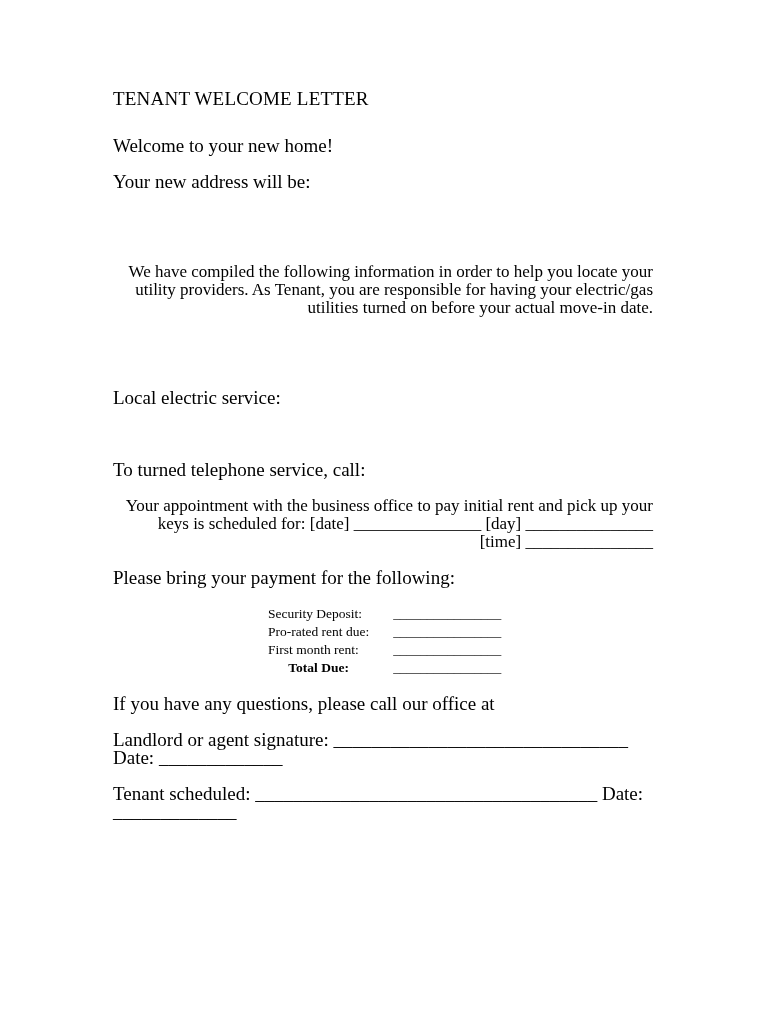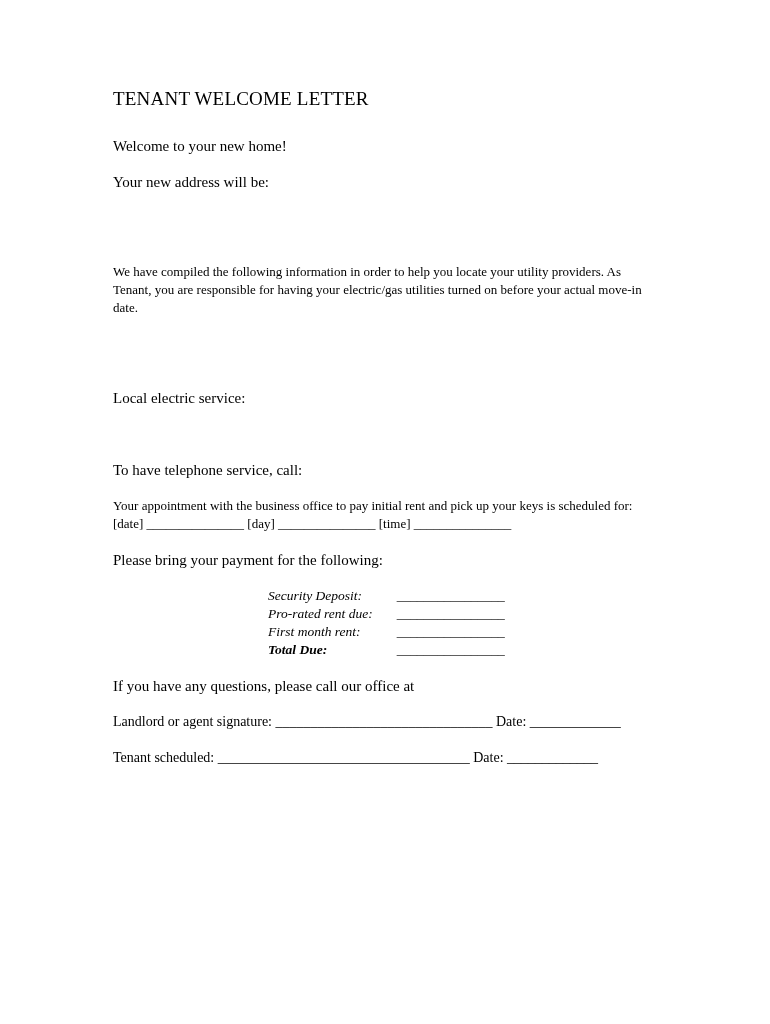--- a/index.html
+++ b/index.html
@@ -22,59 +22,60 @@
     padding: 88px 113px 0 113px;
   }
   .doc-title {
     font-size: 19px;
     font-weight: normal;
     letter-spacing: 0.2px;
     margin: 0 0 26px 0;
     line-height: 1.2;
   }
   .para {
-    font-size: 15px;
+    font-size: 19px;
     line-height: 18px;
     margin: 0 0 18px 0;
   }
   .para.tight {
     margin-bottom: 0;
   }
   .gap-lg {
     height: 54px;
   }
   .gap-md {
     height: 54px;
   }
   .block-para {
-    font-size: 13px;
+    font-size: 17px;
     line-height: 18px;
     margin: 0 0 18px 0;
     max-width: 540px;
+    text-align: right;
   }
   .payment-table {
     margin: 0 8px 18px 155px;
     border-collapse: collapse;
-    font-style: italic;
   }
   .payment-table td {
     font-size: 13.5px;
     line-height: 18px;
     padding: 0;
     vertical-align: top;
     white-space: nowrap;
   }
   .payment-table td.label {
     padding-right: 24px;
   }
   .payment-table td.total {
     font-weight: bold;
+    text-align: center;
   }
   .sig-line {
-    font-size: 14px;
+    font-size: 19px;
     line-height: 18px;
     margin: 0 0 18px 0;
   }
 </style>
 </head>
 <body>
 
 <div class="page">
 
   <h1 class="doc-title">TENANT WELCOME LETTER</h1>
@@ -87,21 +88,21 @@
 
   <p class="block-para">We have compiled the following information in order to help you locate your utility providers.  As Tenant, you are responsible for having your electric/gas utilities turned on before your actual move-in date.</p>
 
 
   <div class="gap-lg"></div>
 
   <p class="para tight">Local electric service:</p>
 
   <div class="gap-lg"></div>
 
-  <p class="para">To have telephone service, call:</p>
+  <p class="para">To turned telephone service, call:</p>
 
 
   <p class="block-para">Your appointment with the business office to pay initial rent and pick up your keys is scheduled for: [date] _______________ [day] _______________ [time] _______________</p>
 
   <p class="para">Please bring your payment for the following:</p>
 
   <table class="payment-table">
     <tbody>
       <tr>
         <td class="label">Security Deposit:</td>

